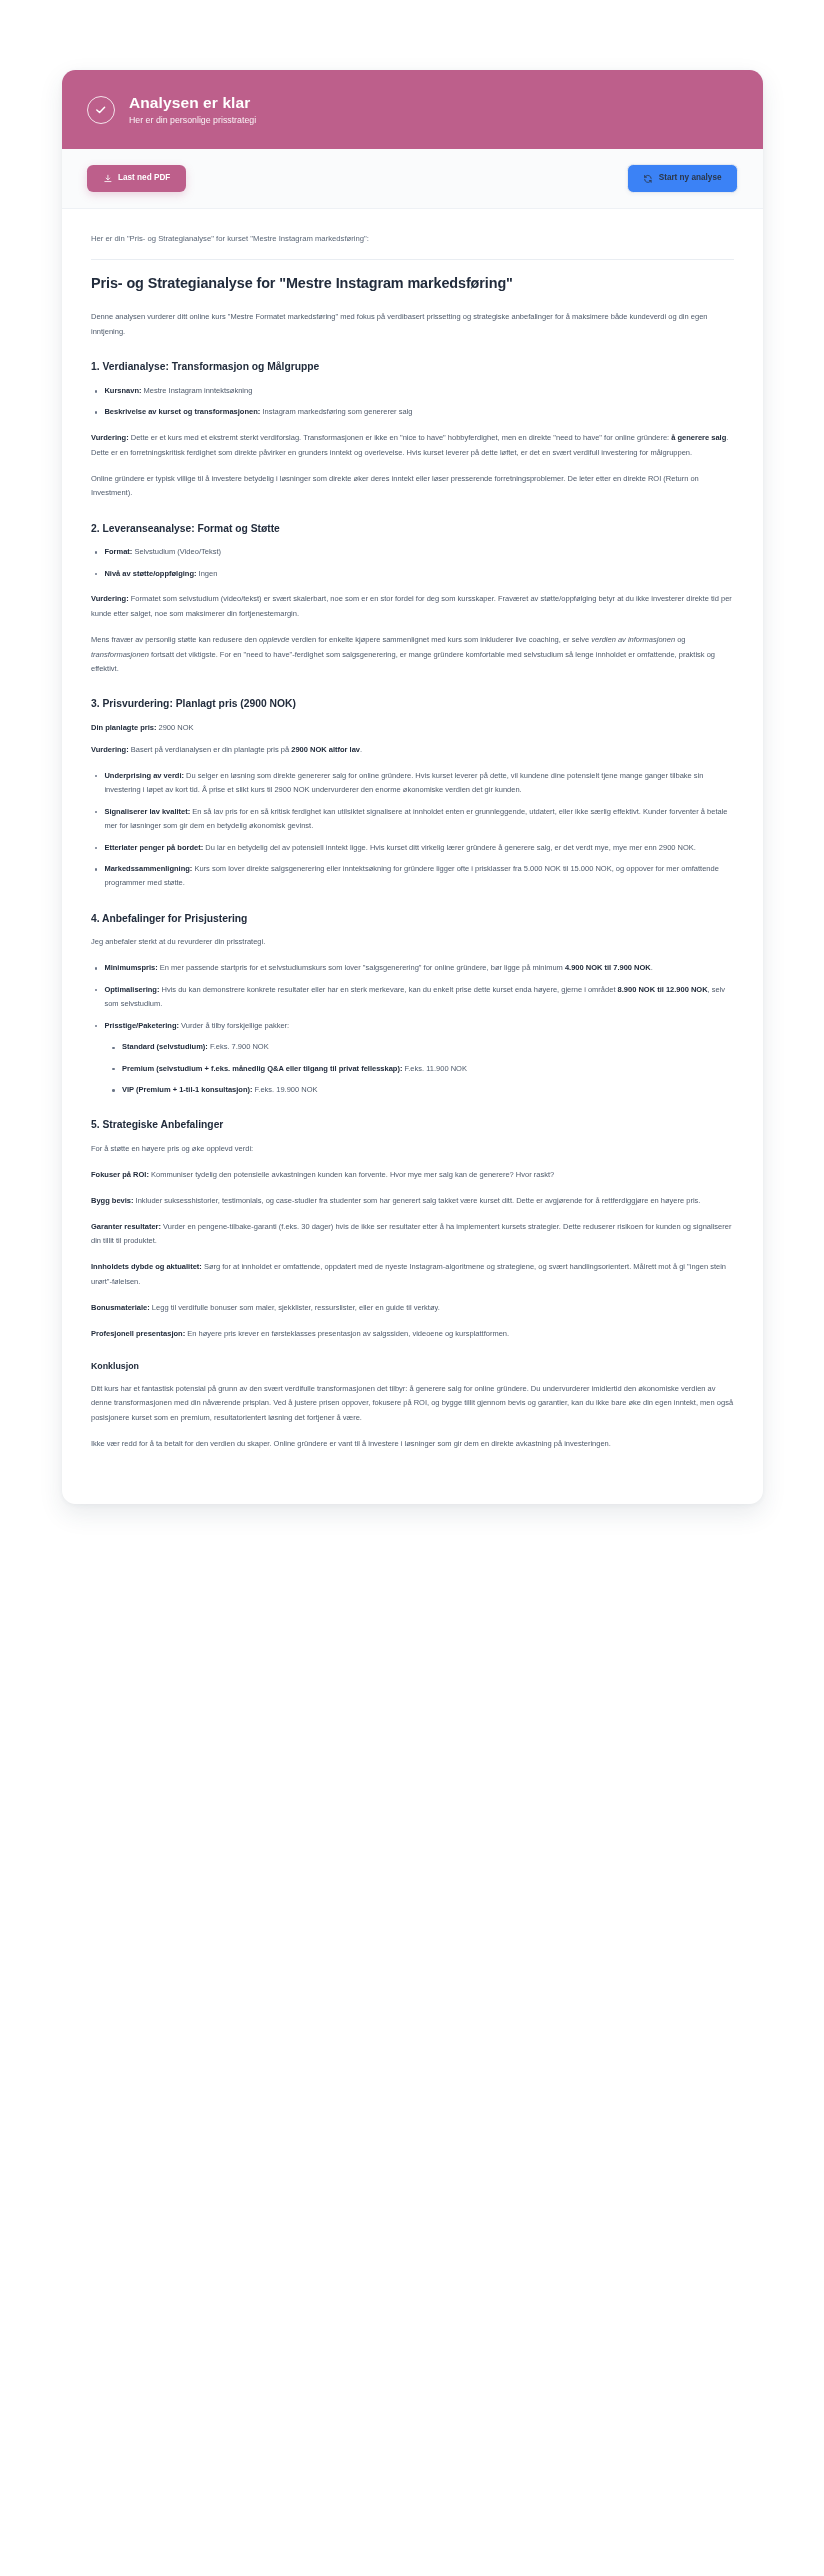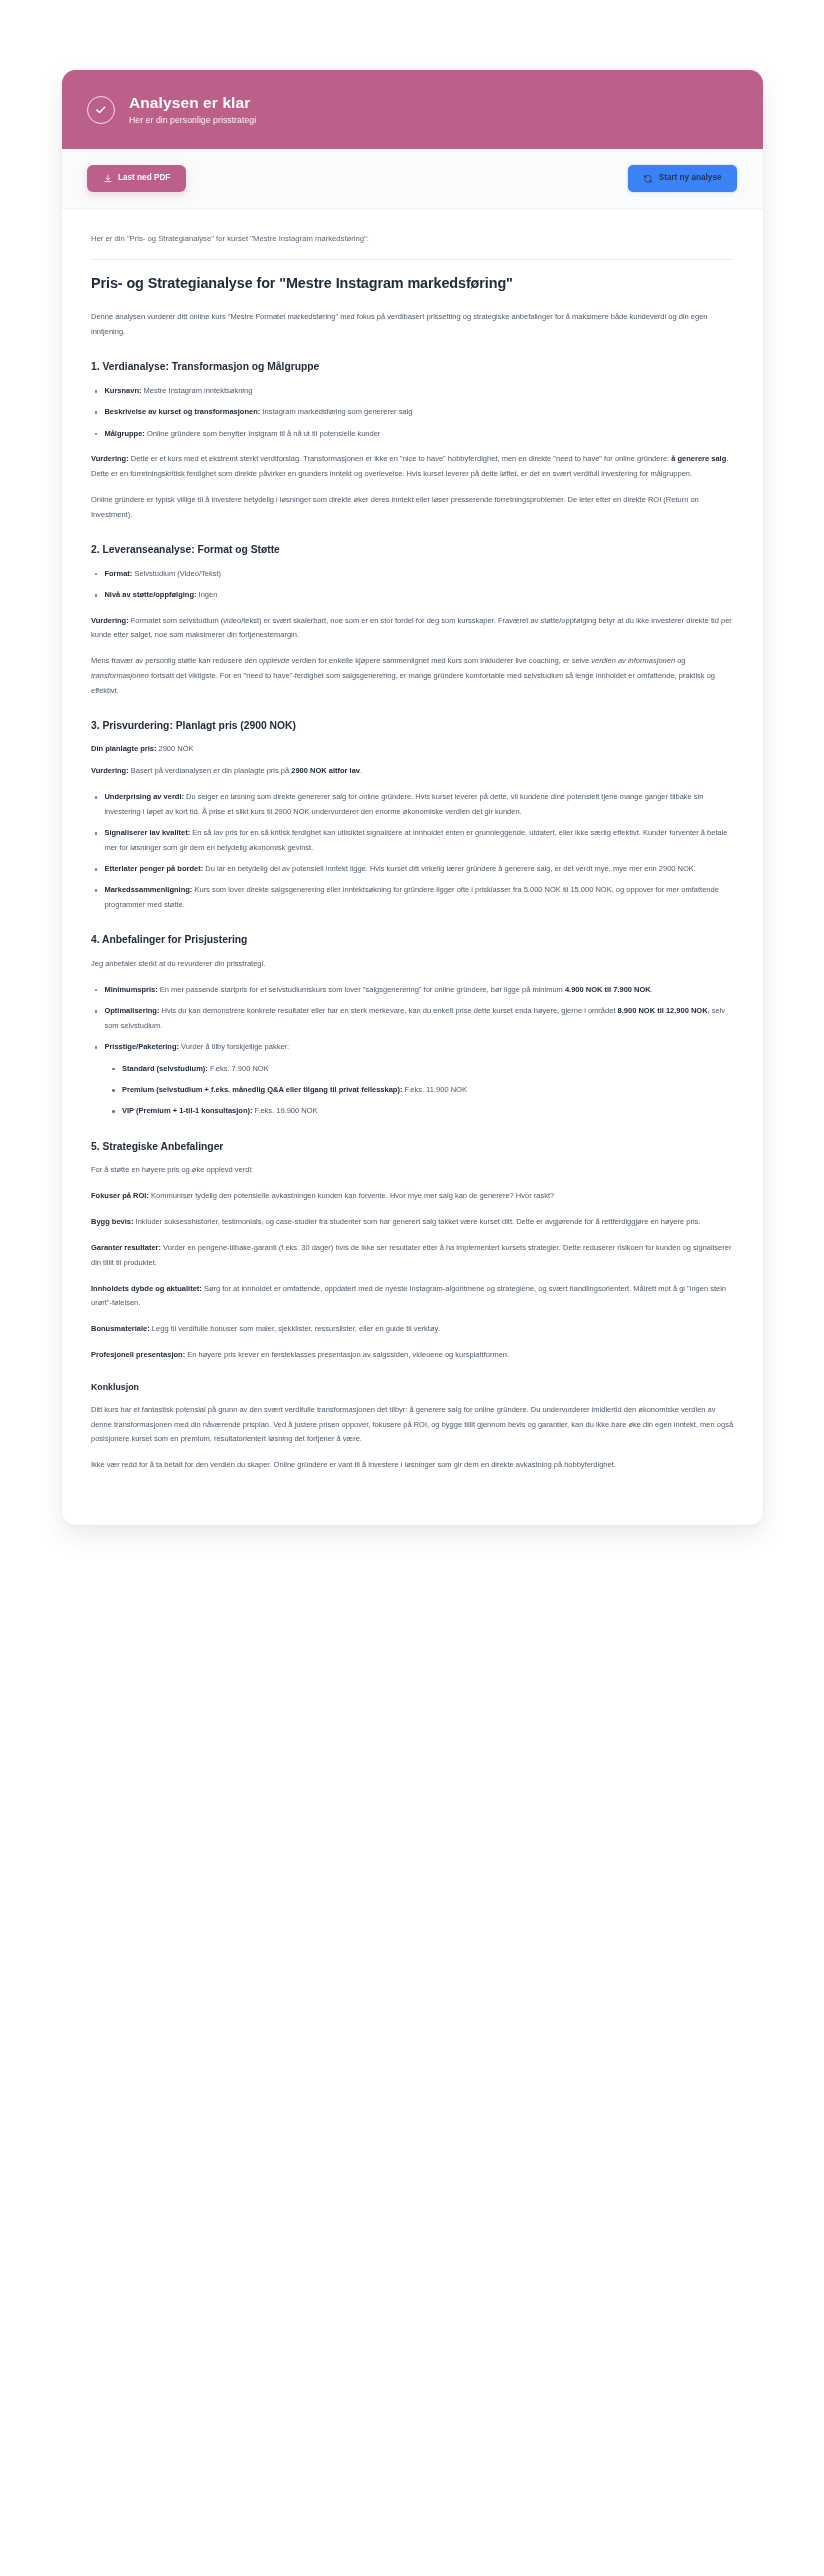--- a/index.html
+++ b/index.html
@@ -228,21 +228,20 @@
         <hr class="divider">
 
         <h1 class="doc-title">Pris- og Strategianalyse for "Mestre Instagram markedsføring"</h1>
 
         <p class="body">Denne analysen vurderer ditt online kurs "Mestre Formatet markedsføring" med fokus på verdibasert prissetting og strategiske anbefalinger for å maksimere både kundeverdi og din egen inntjening.</p>
 
         <h2 class="sec">1. Verdianalyse: Transformasjon og Målgruppe</h2>
         <ul class="bul">
           <li><b>Kursnavn:</b><span> Mestre Instagram inntektsøkning</span></li>
           <li><b>Beskrivelse av kurset og transformasjonen:</b><span> Instagram markedsføring som genererer salg</span></li>
-          <li><b>Målgruppe:</b><span> Online gründere som benytter Instgram til å nå ut til potensielle kunder</span></li>
         </ul>
         <p class="body"><b>Vurdering:</b><span> Dette er et kurs med et ekstremt sterkt verdiforslag. Transformasjonen er ikke en "nice to have" hobbyferdighet, men en direkte "need to have" for online gründere: </span><b>å generere salg</b><span>. Dette er en forretningskritisk ferdighet som direkte påvirker en grunders inntekt og overlevelse. Hvis kurset leverer på dette løftet, er det en svært verdifull investering for målgruppen.</span></p>
         <p class="body">Online gründere er typisk villige til å investere betydelig i løsninger som direkte øker deres inntekt eller løser presserende forretningsproblemer. De leter etter en direkte ROI (Return on Investment).</p>
 
         <h2 class="sec">2. Leveranseanalyse: Format og Støtte</h2>
         <ul class="bul">
           <li><b>Format:</b><span> Selvstudium (Video/Tekst)</span></li>
           <li><b>Nivå av støtte/oppfølging:</b><span> Ingen</span></li>
         </ul>
         <p class="body"><b>Vurdering:</b><span> Formatet som selvstudium (video/tekst) er svært skalerbart, noe som er en stor fordel for deg som kursskaper. Fraværet av støtte/oppfølging betyr at du ikke investerer direkte tid per kunde etter salget, noe som maksimerer din fortjenestemargin.</span></p>
@@ -276,20 +275,20 @@
         <p class="body">For å støtte en høyere pris og øke opplevd verdi:</p>
         <p class="body"><b>Fokuser på ROI:</b><span> Kommuniser tydelig den potensielle avkastningen kunden kan forvente. Hvor mye mer salg kan de generere? Hvor raskt?</span></p>
         <p class="body"><b>Bygg bevis:</b><span> Inkluder suksesshistorier, testimonials, og case-studier fra studenter som har generert salg takket være kurset ditt. Dette er avgjørende for å rettferdiggjøre en høyere pris.</span></p>
         <p class="body"><b>Garanter resultater:</b><span> Vurder en pengene-tilbake-garanti (f.eks. 30 dager) hvis de ikke ser resultater etter å ha implementert kursets strategier. Dette reduserer risikoen for kunden og signaliserer din tillit til produktet.</span></p>
         <p class="body"><b>Innholdets dybde og aktualitet:</b><span> Sørg for at innholdet er omfattende, oppdatert med de nyeste Instagram-algoritmene og strategiene, og svært handlingsorientert. Målrett mot å gi "ingen stein urørt"-følelsen.</span></p>
         <p class="body"><b>Bonusmateriale:</b><span> Legg til verdifulle bonuser som maler, sjekklister, ressurslister, eller en guide til verktøy.</span></p>
         <p class="body"><b>Profesjonell presentasjon:</b><span> En høyere pris krever en førsteklasses presentasjon av salgssiden, videoene og kursplattformen.</span></p>
 
         <h3 class="sub">Konklusjon</h3>
         <p class="body">Ditt kurs har et fantastisk potensial på grunn av den svært verdifulle transformasjonen det tilbyr: å generere salg for online gründere. Du undervurderer imidlertid den økonomiske verdien av denne transformasjonen med din nåværende prisplan. Ved å justere prisen oppover, fokusere på ROI, og bygge tillit gjennom bevis og garantier, kan du ikke bare øke din egen inntekt, men også posisjonere kurset som en premium, resultatorientert løsning det fortjener å være.</p>
-        <p class="body">Ikke vær redd for å ta betalt for den verdien du skaper. Online gründere er vant til å investere i løsninger som gir dem en direkte avkastning på hobbyferdighet.</p>
+        <p class="body">Ikke vær redd for å ta betalt for den verdien du skaper. Online gründere er vant til å investere i løsninger som gir dem en direkte avkastning på investeringen.</p>
 
       </div>
     </div>
   </div>
 
 </div>
 
 
 </body></html>

